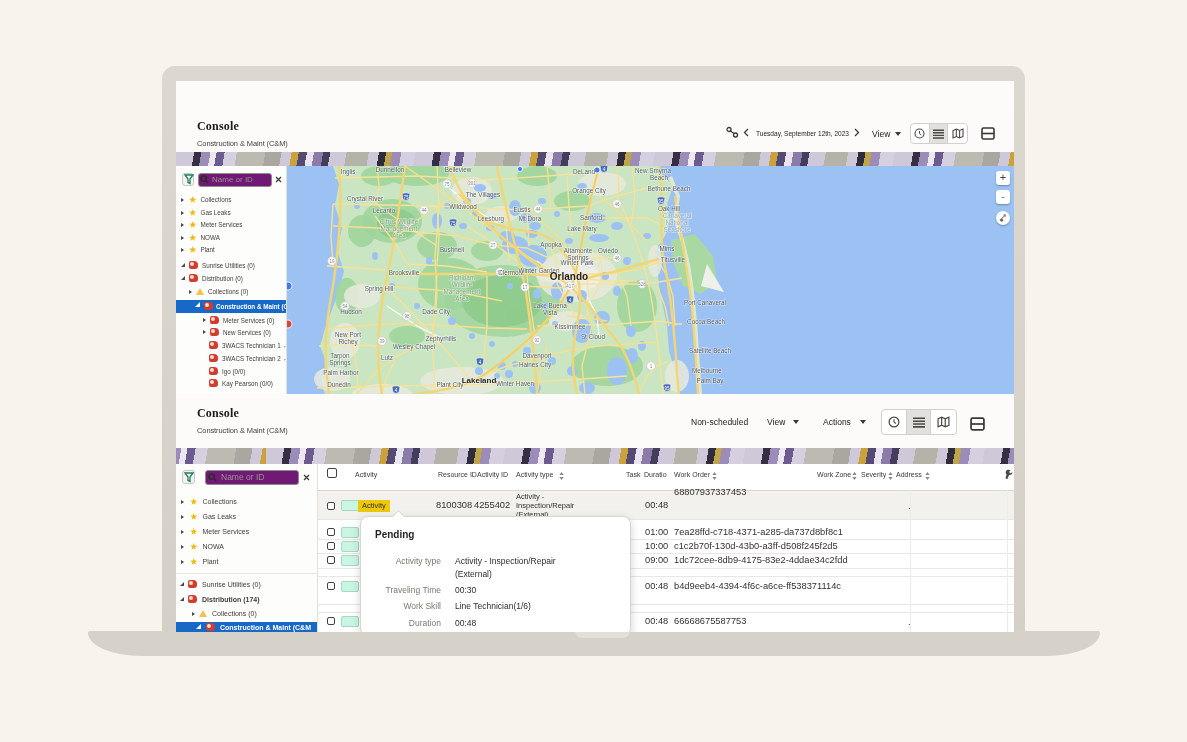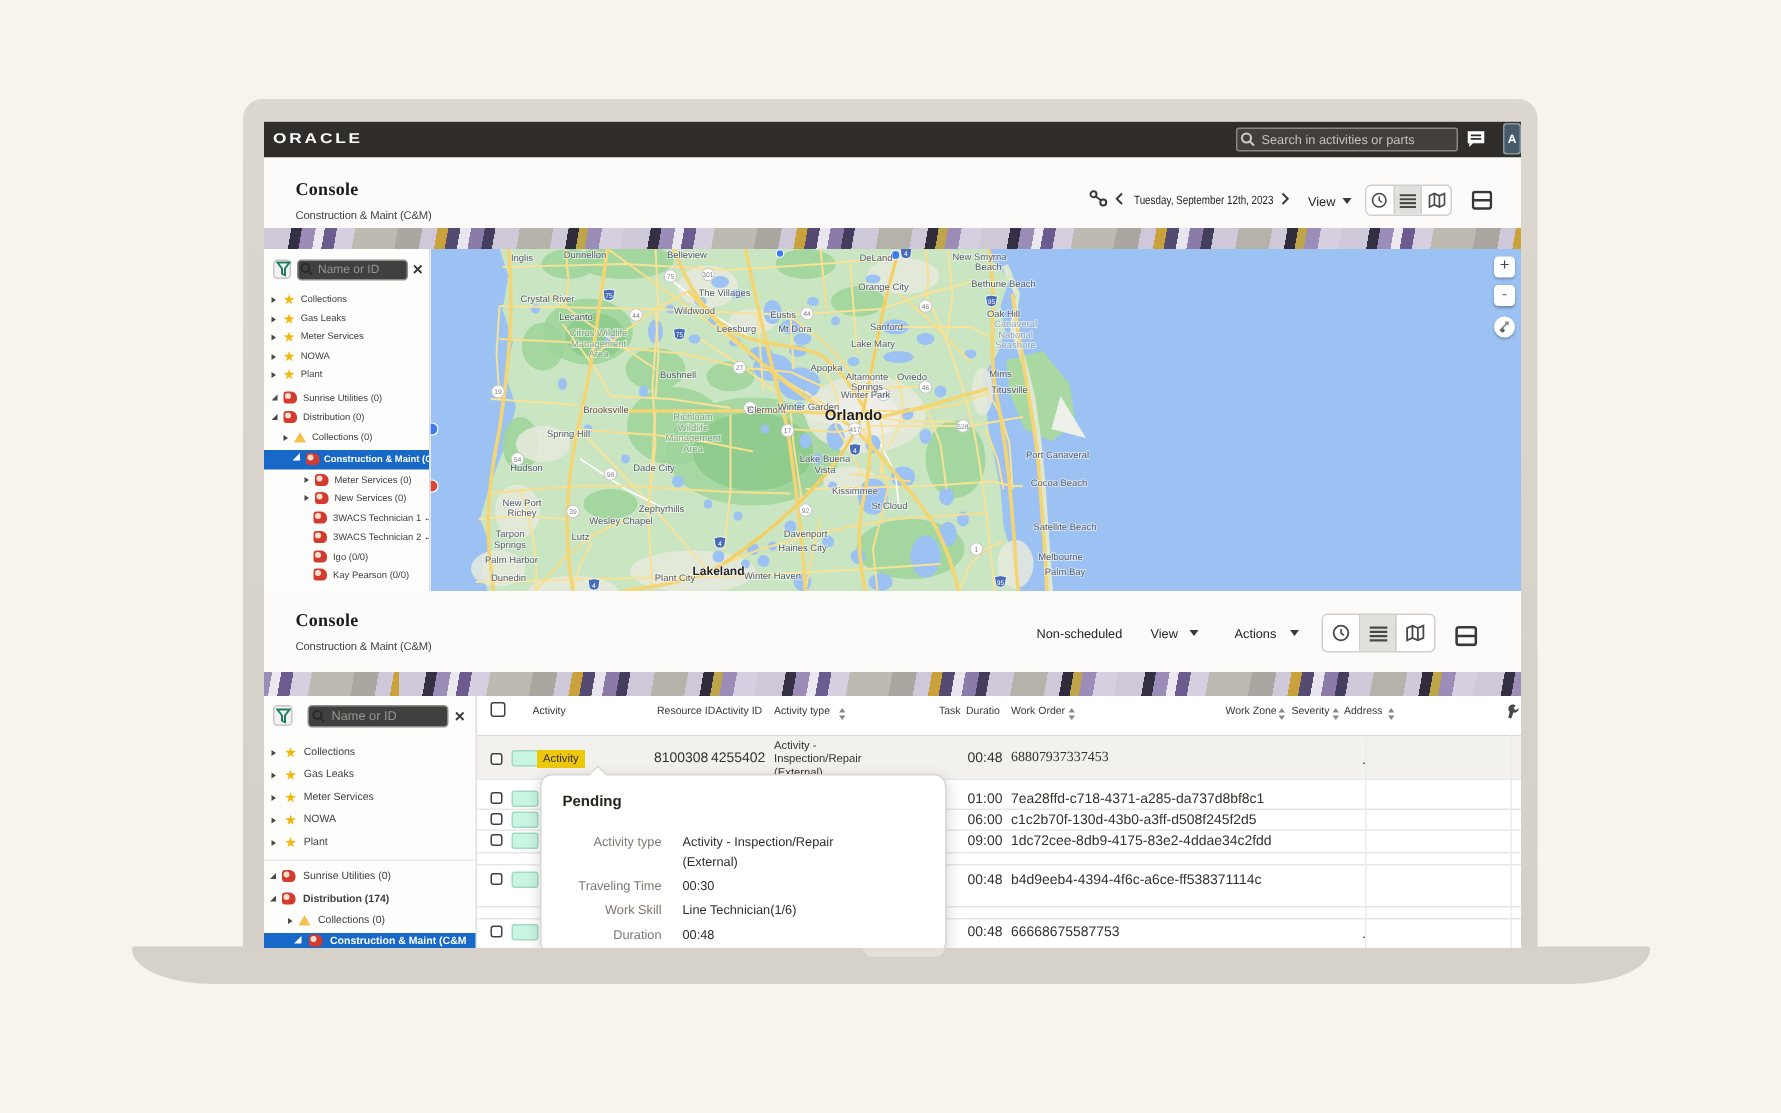--- a/index.html
+++ b/index.html
@@ -35,21 +35,21 @@
 .star { display:inline-block; width:7.5px; height:7.5px; background:#f2b70a;
   clip-path:polygon(50% 0%,61% 34%,98% 35%,68% 57%,79% 91%,50% 70%,21% 91%,32% 57%,2% 35%,39% 34%); }
 .tri-r { display:inline-block; width:0; height:0; border-left:3.5px solid #4a4844; border-top:2.8px solid transparent; border-bottom:2.8px solid transparent; }
 .tri-e { display:inline-block; width:0; height:0; border-bottom:4.5px solid #4a4844; border-left:4.5px solid transparent; }
 .redic { display:inline-block; width:9px; height:8px; background:#d43b2f; border-radius:2px 4px 3px 2px; position:relative; }
 .redic:after { content:""; position:absolute; left:1px; top:1px; width:4px; height:4px; background:#f7e0d0; border-radius:50%; }
 .warnic { display:inline-block; width:0; height:0; border-bottom:7px solid #f2c14e; border-left:4.5px solid transparent; border-right:4.5px solid transparent; }
 .bluerow { position:absolute; background:#1868c8; color:#fff; font-weight:bold; white-space:nowrap; }
 
 .filterbtn { position:absolute; background:#f4f3f1; border:1px solid #c8c6c2; border-radius:3px; }
-.sbox { position:absolute; background:#404040; border:1px solid #8f8c88; border-radius:3px; color:#98948f; }
+.sbox { position:absolute; background:#701a75; border:1px solid #8f8c88; border-radius:3px; color:#98948f; }
 
 .th { position:absolute; font-size:7px; color:#3a3835; white-space:nowrap; }
 .td { position:absolute; font-size:9.3px; color:#33312e; white-space:nowrap; }
 .cb { position:absolute; width:8px; height:8px; border:1.5px solid #43413d; border-radius:2px; background:#fff; }
 .pill { position:absolute; width:18px; height:11px; background:#c9f5e3; border:1px solid #a4d9c2; border-radius:2px; }
 .hline { position:absolute; background:#e8e7e5; height:1px; }
 .vline { position:absolute; background:#ececea; width:1px; }
 
 .btngroup { position:absolute; display:flex; background:#fff; border:1px solid #d2d0cc; border-radius:4px; overflow:hidden; }
 .btngroup .bi { border-right:1px solid #d2d0cc; display:flex; align-items:center; justify-content:center; }
@@ -60,35 +60,20 @@
 #tooltip .lbl { position:absolute; font-size:8.5px; color:#7c7870; text-align:right; width:80px; }
 #tooltip .val { position:absolute; font-size:8.5px; color:#2f2d2a; }
 </style>
 </head>
 <body>
 <div id="frame"></div>
 <div id="base">
     <div id="notch"></div>
   </div>
 <div id="screen">
-  <div id="topbar">
-    <div id="logo">ORACLE</div>
-    <div id="gsearch">Search in activities or parts</div>
-    <svg style="position:absolute;left:651px;top:7px;" width="10" height="10" viewBox="0 0 10 10">
-      <circle cx="4" cy="4" r="3" fill="none" stroke="#cfccc8" stroke-width="1.4"></circle>
-      <path d="M6.3 6.3 L9 9" stroke="#cfccc8" stroke-width="1.4"></path>
-    </svg>
-    <svg style="position:absolute;left:801px;top:5px;" width="14" height="14" viewBox="0 0 14 14">
-      <path d="M1.5 1.5 H12.5 V9.5 H5 L2.5 12 V9.5 H1.5 Z" fill="#fff"></path>
-      <path d="M3.5 4.2 H10.5 M3.5 6.6 H10.5" stroke="#312d2a" stroke-width="1.2"></path>
-    </svg>
-    <div style="position:absolute;left:826px;top:1px;width:12px;height:21px;background:#8b959e;border-radius:2px;">
-      <div style="position:absolute;left:1px;top:1px;width:10px;height:19px;background:#46586c;border-radius:2px;color:#fff;font-size:8px;text-align:center;line-height:19px;font-weight:bold;">A</div>
-    </div>
-  </div>
 
   <div class="abs" id="hdr1" style="left:0;top:24px;width:838px;height:47px;background:#fcfbfa;">
     <div class="hdr-title" style="position:absolute;left:21px;top:14px;">Console</div>
     <div class="hdr-sub" style="position:absolute;left:21px;top:34px;">Construction &amp; Maint (C&amp;M)</div>
     <svg style="position:absolute;left:550px;top:21px;" width="13" height="13" viewBox="0 0 13 13">
       <circle cx="3" cy="3.5" r="2" fill="none" stroke="#3a3835" stroke-width="1.3"></circle>
       <circle cx="9.5" cy="9" r="2" fill="none" stroke="#3a3835" stroke-width="1.3"></circle>
       <path d="M4.5 5 L8 7.5" stroke="#3a3835" stroke-width="1.2"></path>
     </svg>
     <svg style="position:absolute;left:567px;top:23px;" width="6" height="9" viewBox="0 0 6 9">
@@ -716,38 +701,38 @@
       <div style="position:absolute;left:0;top:27px;width:696px;height:28px;background:#f2f1ee;"></div>
       <div class="cb" style="left:9px;top:38px;"></div>
       <div class="pill" style="left:23px;top:36px;"></div>
       <div style="position:absolute;left:40px;top:36px;height:12px;background:#eec80a;font-size:7.5px;color:#32302c;line-height:12px;padding:0 4px;">Activity</div>
       <div class="td" style="left:118px;top:36px;">8100308</div>
       <div class="td" style="left:156px;top:36px;">4255402</div>
       <div class="td" style="left:198px;top:28px;font-size:7.5px;">Activity -</div>
       <div class="td" style="left:198px;top:37px;font-size:7.5px;">Inspection/Repair</div>
       <div class="td" style="left:198px;top:46px;font-size:7.5px;">(External)</div>
       <div class="td" style="left:327px;top:36px;">00:48</div>
-      <div class="td" style="left:356px;top:36px;font-family:Liberation Serif, serif;">68807937337453</div>
+      <div class="td" style="left:356px;top:23px;">68807937337453</div>
       <div class="td" style="left:590px;top:37px;">.</div>
       <div class="hline" style="left:0;top:55px;width:696px;"></div>
       <div class="hline" style="left:0;top:75px;width:696px;"></div>
       <div class="hline" style="left:0;top:89px;width:696px;"></div>
       <div class="hline" style="left:0;top:104px;width:696px;"></div>
       <div class="hline" style="left:0;top:112px;width:696px;"></div>
       <div class="hline" style="left:0;top:140px;width:696px;"></div>
       <div class="hline" style="left:0;top:148px;width:696px;"></div>
       <div class="vline" style="left:592px;top:26px;height:142px;"></div>
       <div class="vline" style="left:689px;top:26px;height:142px;"></div>
       <div class="cb" style="left:9px;top:64px;"></div>
       <div class="pill" style="left:23px;top:63px;"></div>
       <div class="td" style="left:327px;top:63px;">01:00</div>
       <div class="td" style="left:356px;top:63px;text-align:center;">7ea28ffd-c718-4371-a285-da737d8bf8c1</div>
       <div class="cb" style="left:9px;top:78px;"></div>
       <div class="pill" style="left:23px;top:77px;"></div>
-      <div class="td" style="left:327px;top:77px;">06:00</div>
+      <div class="td" style="left:327px;top:77px;">10:00</div>
       <div class="td" style="left:356px;top:77px;">c1c2b70f-130d-43b0-a3ff-d508f245f2d5</div>
       <div class="cb" style="left:9px;top:92px;"></div>
       <div class="pill" style="left:23px;top:91px;"></div>
       <div class="td" style="left:327px;top:91px;">09:00</div>
       <div class="td" style="left:356px;top:91px;">1dc72cee-8db9-4175-83e2-4ddae34c2fdd</div>
       <div class="cb" style="left:9px;top:118px;"></div>
       <div class="pill" style="left:23px;top:117px;"></div>
       <div class="td" style="left:327px;top:117px;">00:48</div>
       <div class="td" style="left:356px;top:117px;">b4d9eeb4-4394-4f6c-a6ce-ff538371114c</div>
       <div class="cb" style="left:9px;top:153px;"></div>

